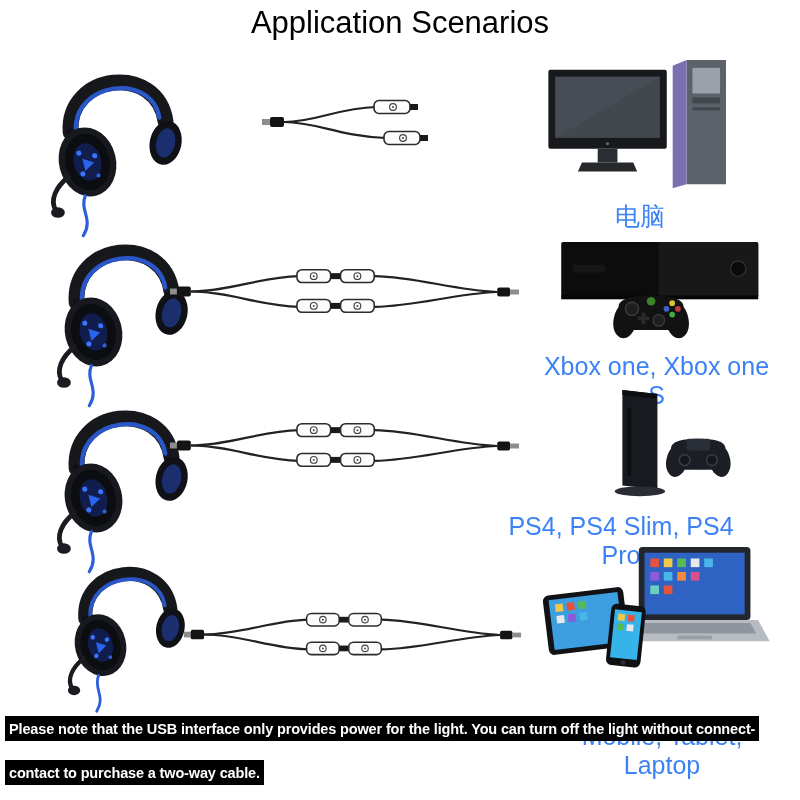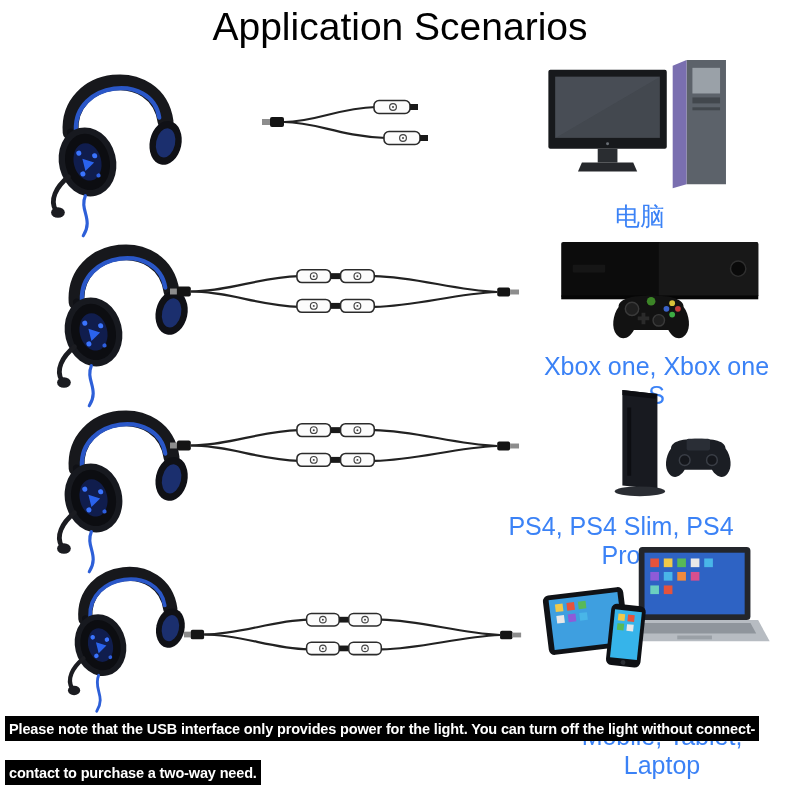--- a/index.html
+++ b/index.html
@@ -1,18 +1,18 @@
 <!DOCTYPE html>
 <html><head>
 <meta charset="utf-8">
 <style>
   * { margin:0; padding:0; box-sizing:border-box; }
   html,body { width:800px; height:800px; background:#fff; font-family:"Liberation Sans", sans-serif; overflow:hidden; }
   .page { position:relative; width:800px; height:800px; background:#fff; }
-  .title { position:absolute; top:5px; left:0; width:100%; text-align:center; font-size:39px; font-weight:400; color:#000; }
+  .title { position:absolute; top:5px; left:0; width:100%; text-align:center; font-size:31px; font-weight:400; color:#000; }
   .art { position:absolute; }
   .label { position:absolute; font-size:25px; color:#3b82f6; text-align:center; }
   
   .h1 { left:46px;  top:50px;  width:140px; height:190px; }
   .h2 { left:52px;  top:220px; width:140px; height:190px; }
   .h3 { left:52px;  top:386px; width:140px; height:190px; }
   .h4 { left:58px;  top:545px; width:136px; height:170px; }
   
   .c1 { left:262px; top:98px;  width:205px; height:52px; }
   .c2 { left:170px; top:264px; width:352px; height:56px; }
@@ -225,16 +225,16 @@
       <use href="#sym-cable-long"></use>
     </svg>
   <svg class="art d4">
       <use href="#sym-mtl"></use>
     </svg>
   <div class="label l4">Mobile, Tablet, Laptop</div>
 
   <div class="note">
     <span class="note-line">Please note that the USB interface only provides power for the light. You can turn off the light without connect-</span><br>
     <br>
-    <span class="note-line">contact to purchase a two-way need.</span>
+    <span class="note-line">contact to purchase a two-way cable.</span>
   </div>
 
 </div>
 
 </body></html>

